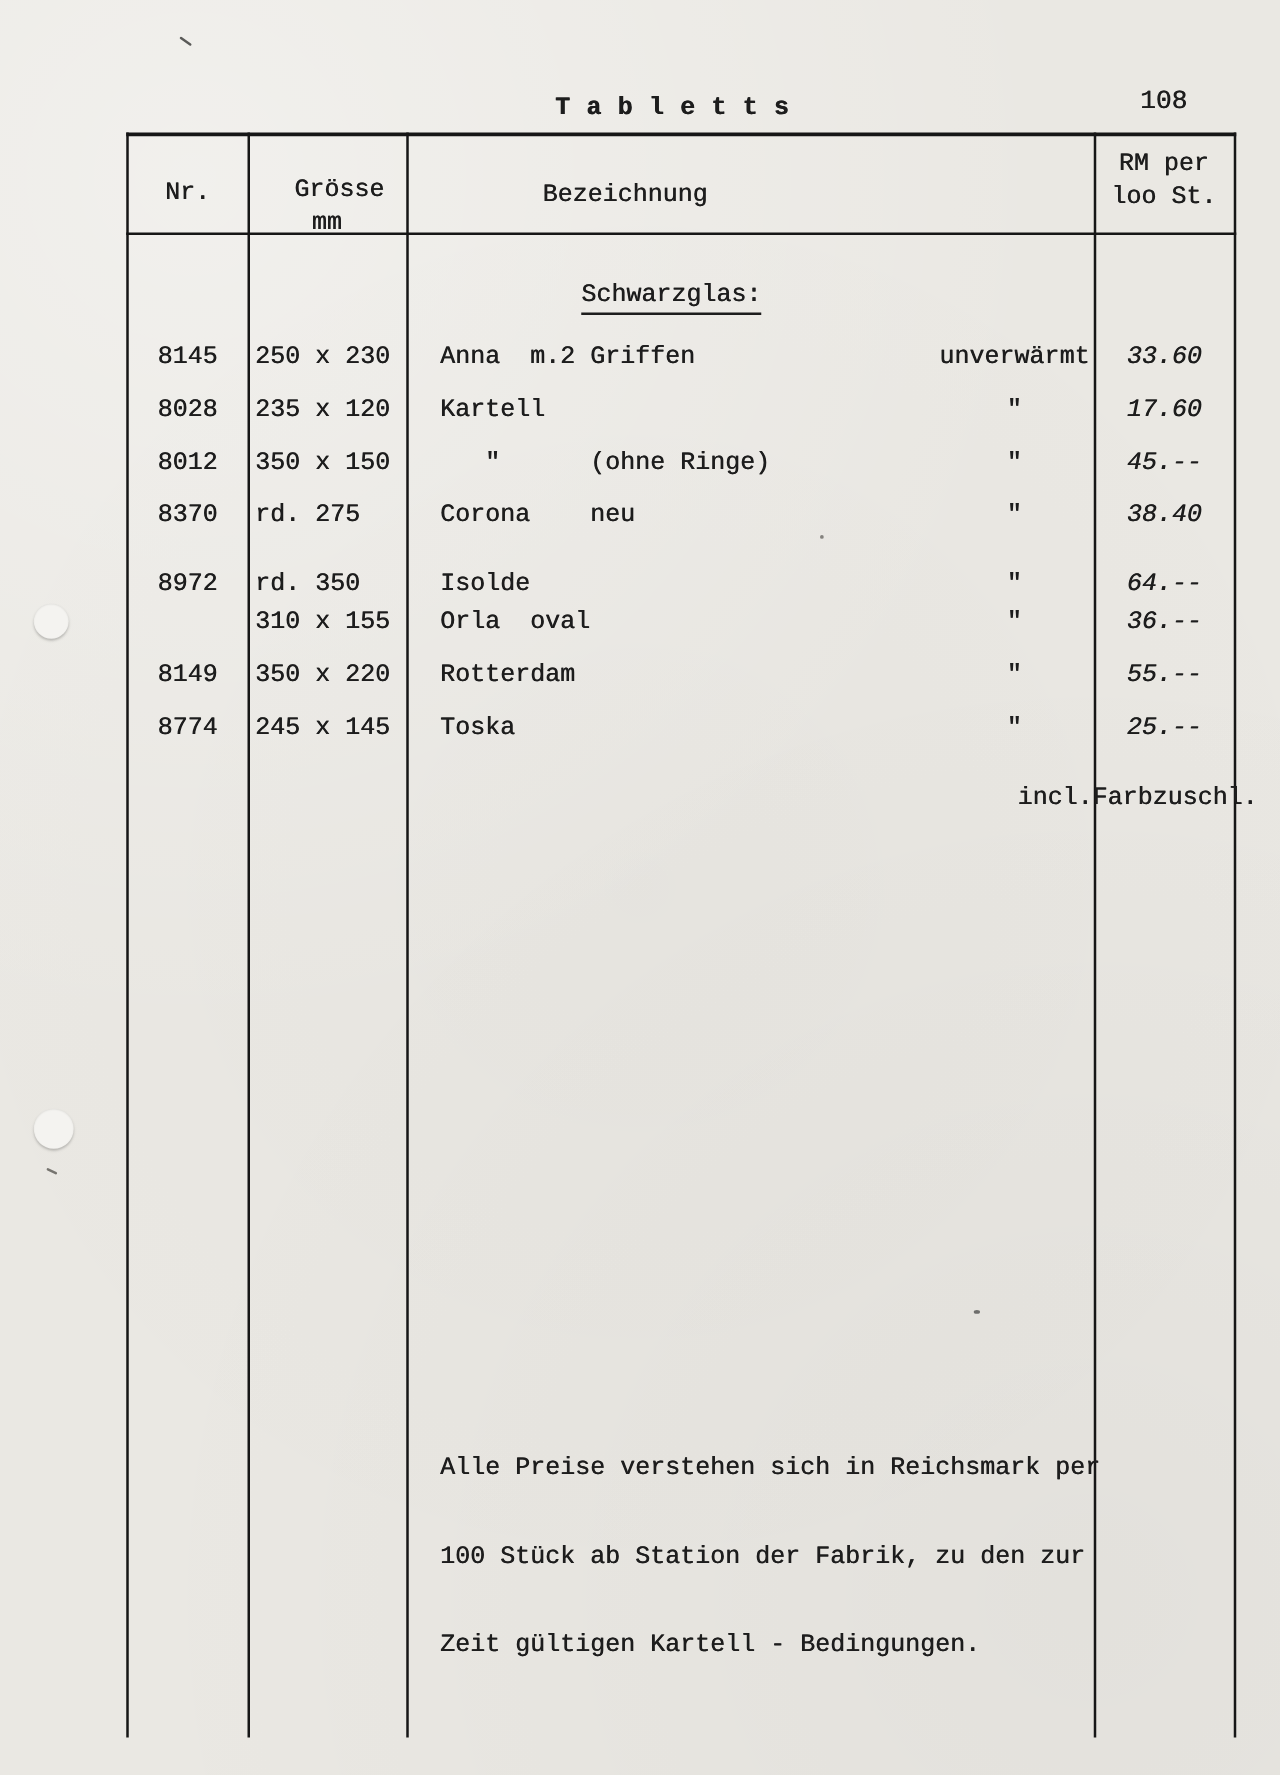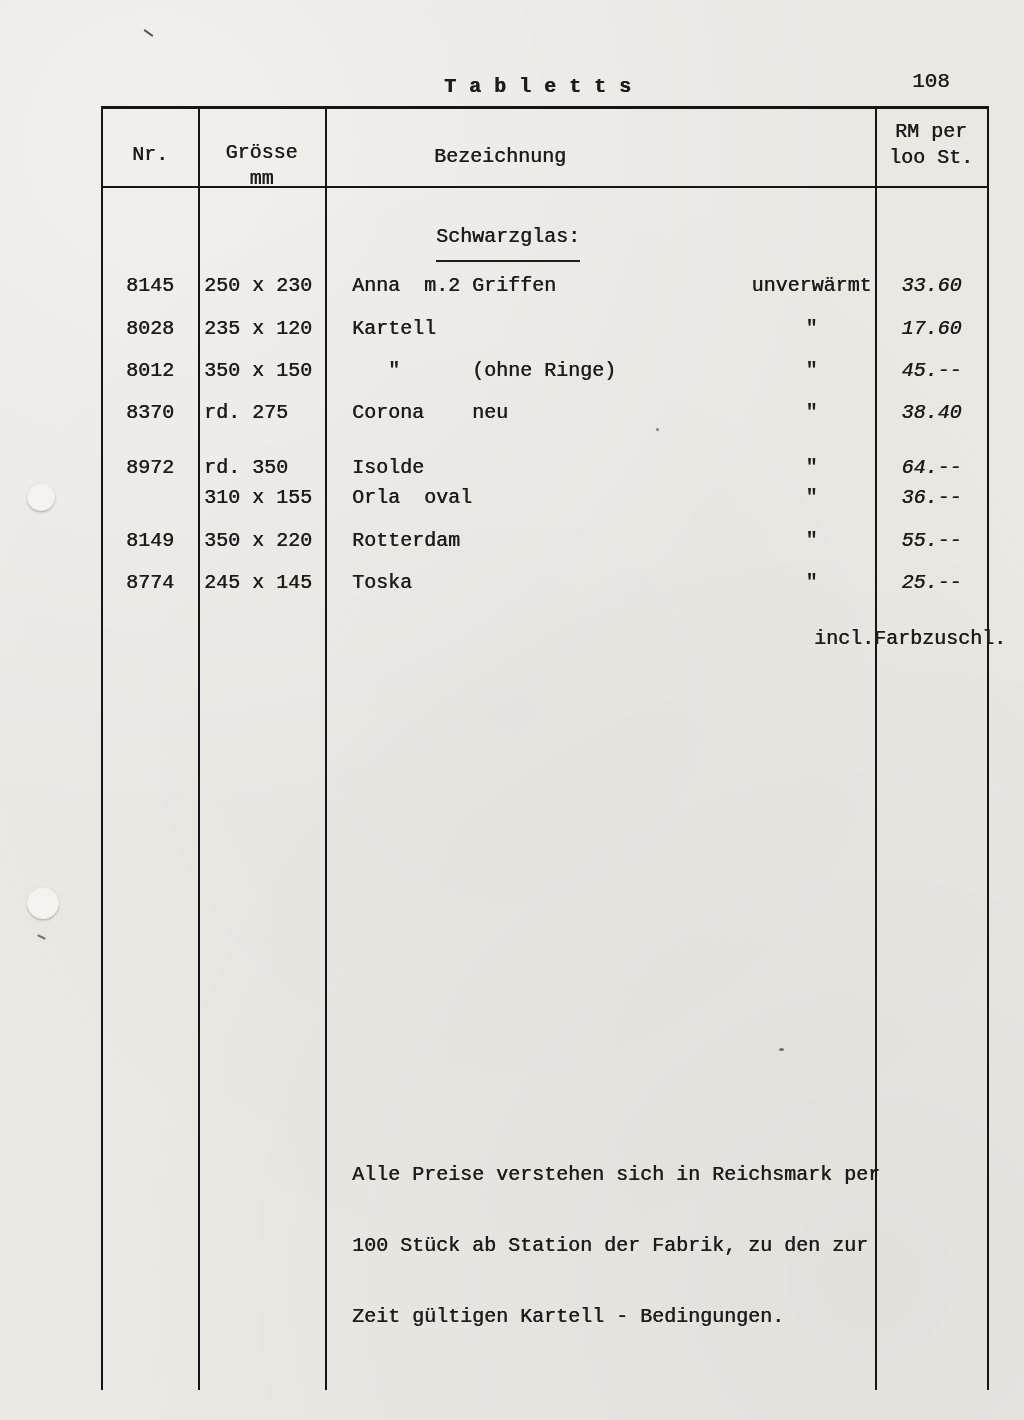--- a/index.html
+++ b/index.html
@@ -31,28 +31,28 @@
   .t-top{left:101px;top:106px;width:888px;height:3px;}
   .t-headbottom{left:101px;top:186px;width:888px;height:2px;}
   .vline{top:106px;height:1284px;width:2px;}
   .v1{left:101px;}
   .v2{left:198px;}
   .v3{left:325px;}
   .v4{left:875px;}
   .v5{left:987px;}
   
   .h-nr{left:102px;top:143px;width:96px;text-align:center;white-space:pre;}
-  .h-size{left:198px;top:141px;width:127px;text-align:center;white-space:pre;}
+  .h-size{left:198px;top:141px;width:127px;text-align:center;white-space:pre;padding-left:10px;}
   .h-size-unit{left:198px;top:167px;width:127px;text-align:center;white-space:pre;}
   .h-name{left:434px;top:145px;}
   .h-price{left:875px;top:120px;width:112px;text-align:center;white-space:pre;}
   .h-price2{left:875px;top:146px;width:112px;text-align:center;white-space:pre;}
   .h-nr,.h-size,.h-size-unit,.h-name,.h-price,.h-price2{position:absolute;text-shadow:0.4px 0 0 currentColor;}
   
-  .section-heading{left:436px;top:226px;border-bottom:2px solid #1d1d1d;padding-bottom:12px;}
+  .section-heading{left:465px;top:226px;border-bottom:2px solid #1d1d1d;padding-bottom:2px;}
   
   .row{position:absolute;left:102px;width:886px;display:flex;text-shadow:0.4px 0 0 currentColor;align-items:flex-end;}
   .c-nr{width:96px;text-align:center;white-space:pre;flex:none;}
   .c-size{width:128px;padding-left:6px;white-space:pre;flex:none;box-sizing:border-box;}
   .c-name{width:549px;flex:none;position:relative;padding-left:26px;white-space:pre;box-sizing:border-box;}
   .cond{position:absolute;left:422px;top:0;width:127px;text-align:center;white-space:pre;}
   .c-price{width:113px;text-align:center;white-space:pre;flex:none;font-style:italic;}
   .r1{top:274px;} .r2{top:317px;} .r3{top:359px;} .r4{top:401px;}
   .r5{top:444px;margin-top:12px;} .r6{top:486px;} .r7{top:529px;} .r8{top:571px;}
   

